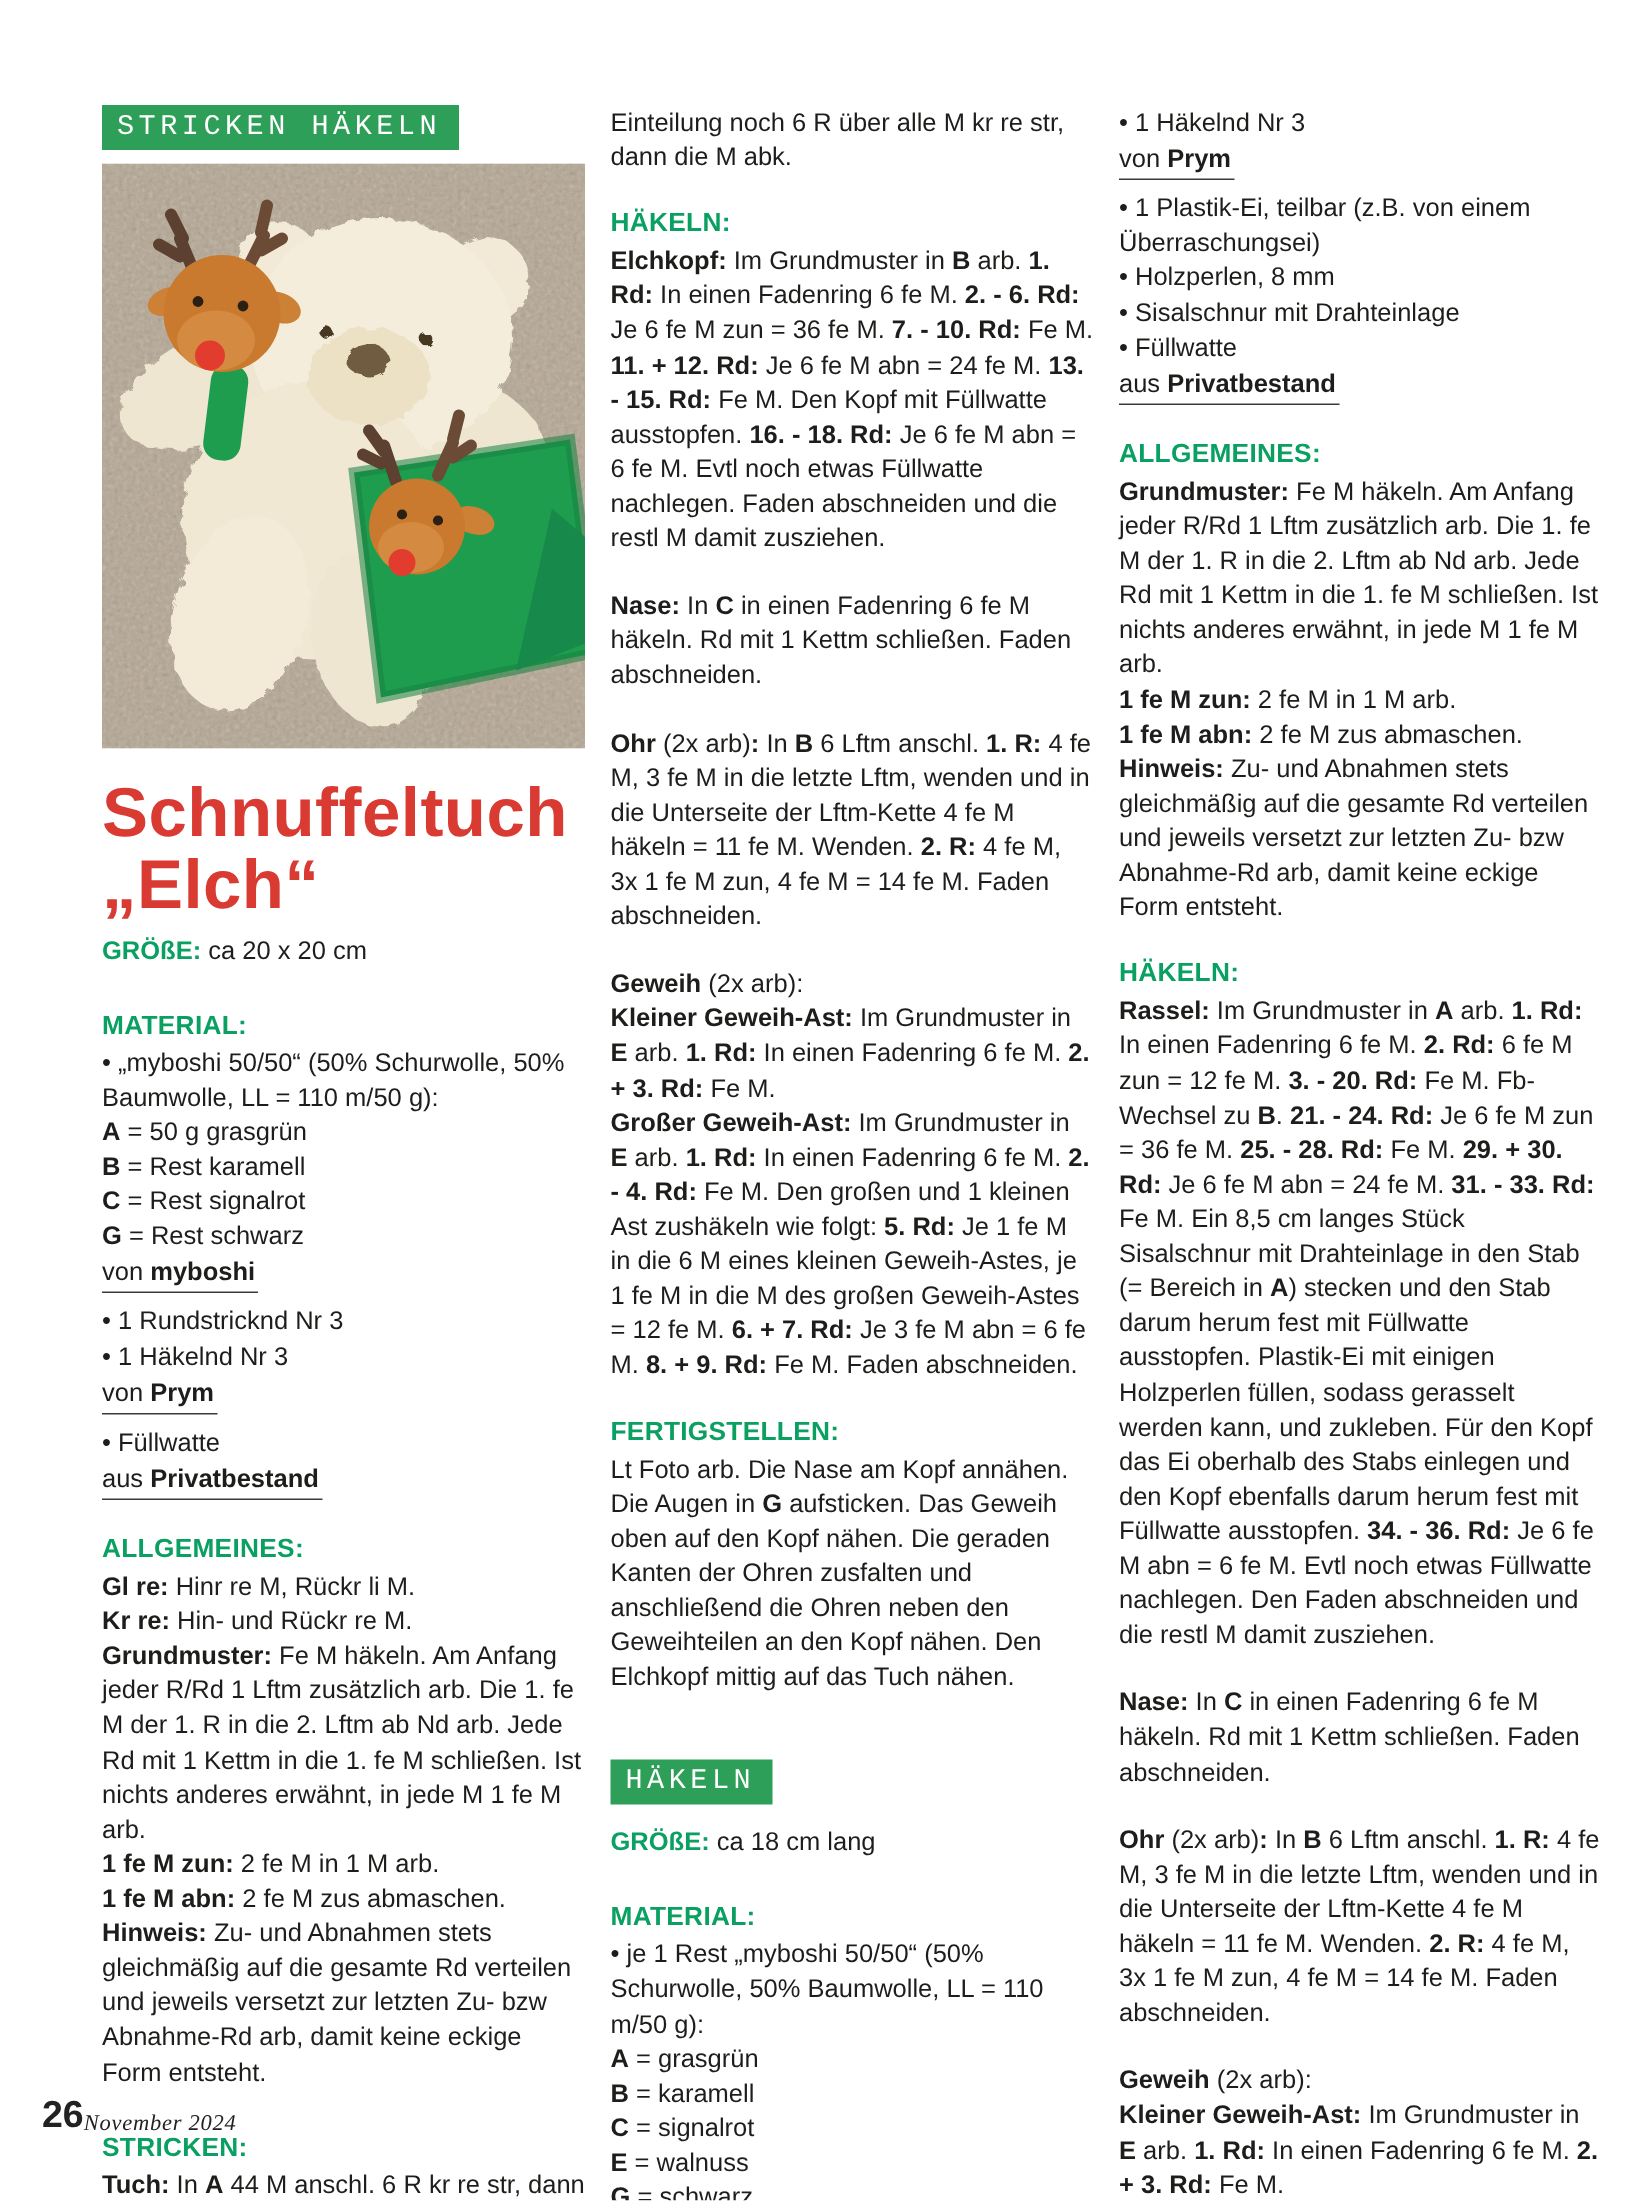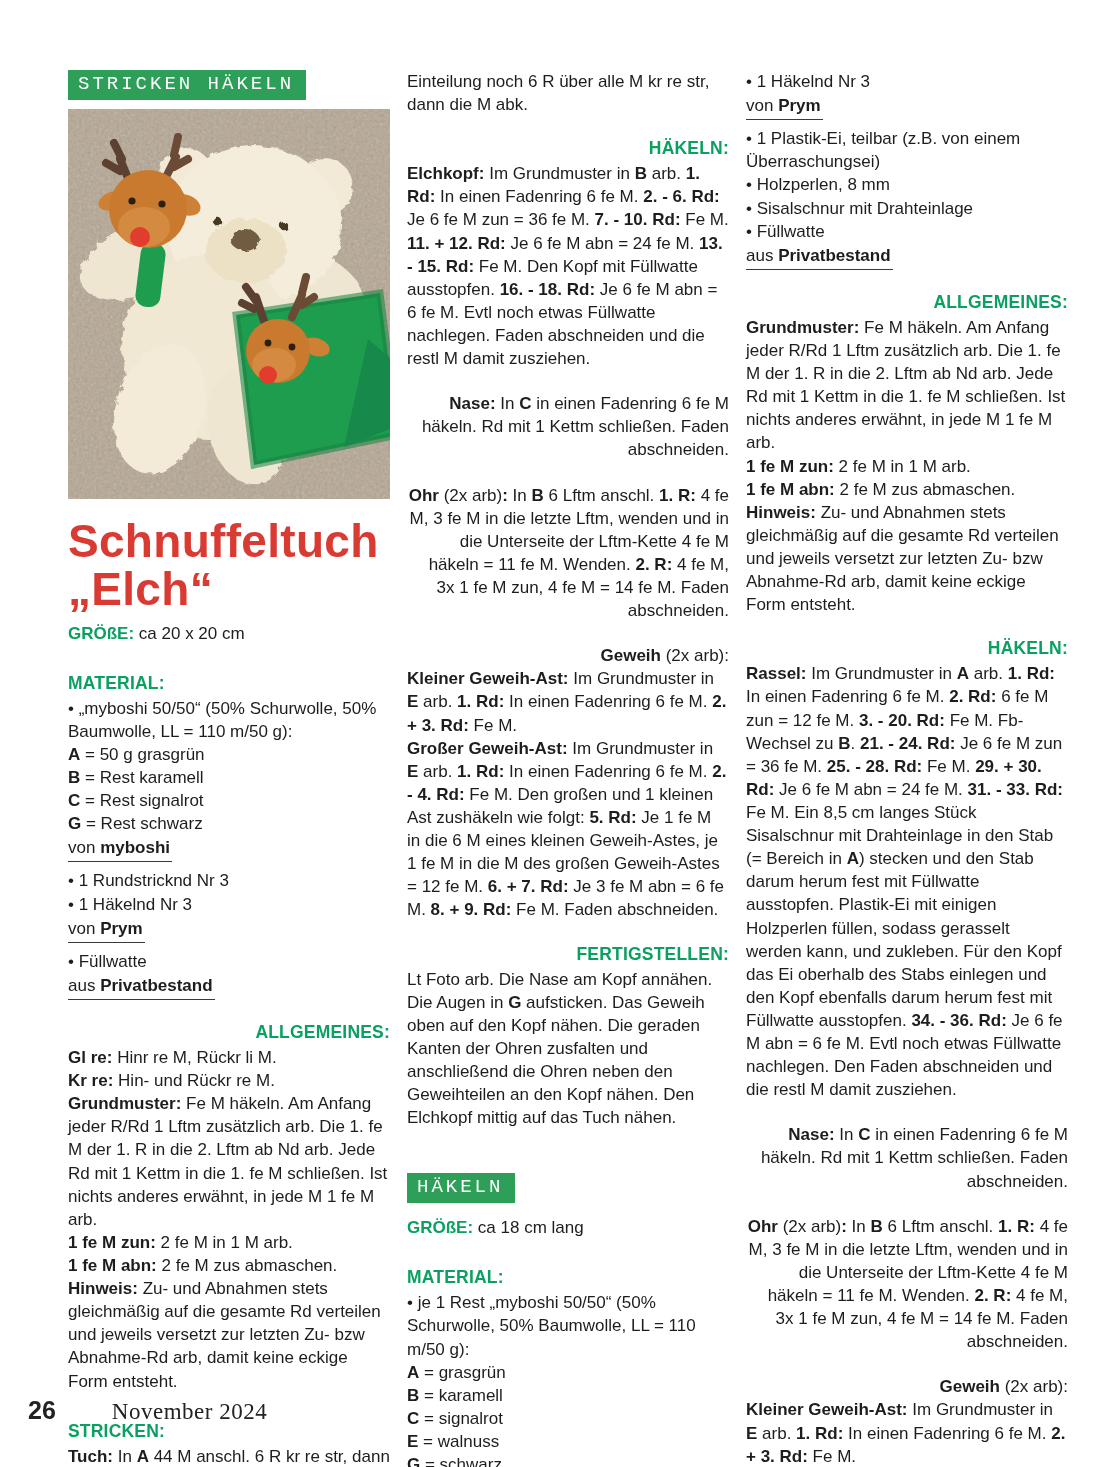--- a/index.html
+++ b/index.html
@@ -29,30 +29,30 @@
   }
   .tagbox-wrap{margin:0;}
   .title{
     color:var(--title-red);font-size:46px;font-weight:bold;letter-spacing:0.3px;
     margin:18px 0 8px 0;line-height:1.05;
   }
   .kv{margin-top:4px;}
   .kv b{color:var(--section-green);}
   .u-line{display:inline-block;border-bottom:1.6px solid #3a3a3a;padding:0 2px 2px 0;}
   .u-para{margin:1px 0 7px 0;}
-  .gap1{margin-top:22px;text-align:right;}
+  .gap1{margin-top:22px;}
   .gap2{margin-top:44px;}
   .photo-frame{width:322px;height:390px;margin:0 0 2px 0;display:block;}
   .footer{
     position:absolute;left:28px;top:1396px;display:flex;align-items:flex-end;
   }
   .footer .pagenum{font-size:25px;font-weight:bold;color:#222;}
   .footer .issue{
-    font-family:"Liberation Serif", serif;font-size:23px;
-    margin-left:56px;color:#222;letter-spacing:0.5px;
+    font-family:"Liberation Serif", serif;font-style:italic;font-size:15px;
+    color:#222;letter-spacing:0.5px;
   }
 </style>
 </head>
 <body>
 
 <div class="page">
 
   <div class="columns">
     <div class="col">
         <div class="tagbox-wrap"><span class="tagbox">STRICKEN HÄKELN</span></div>

